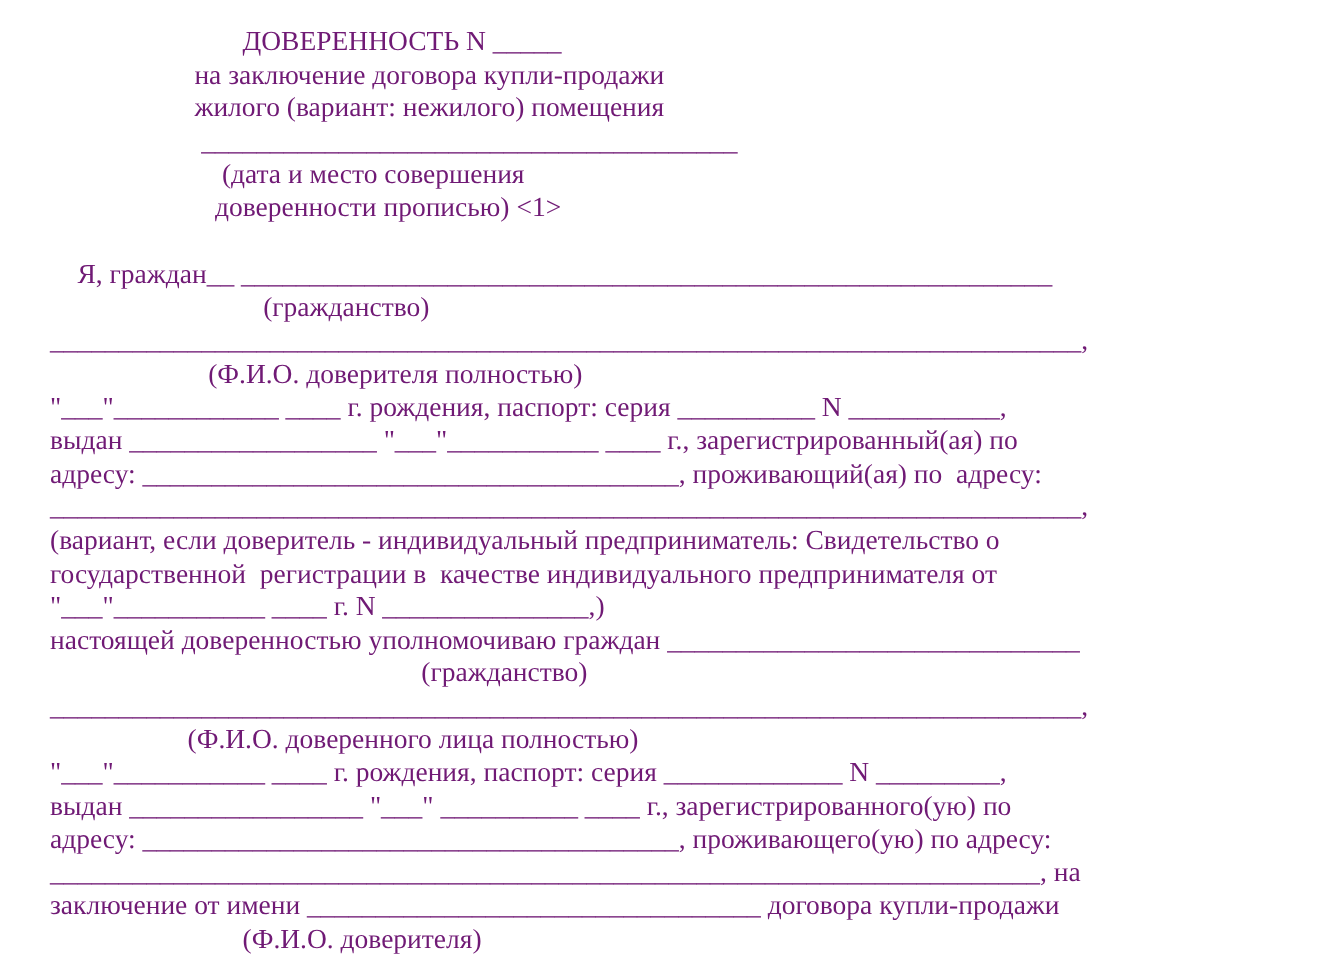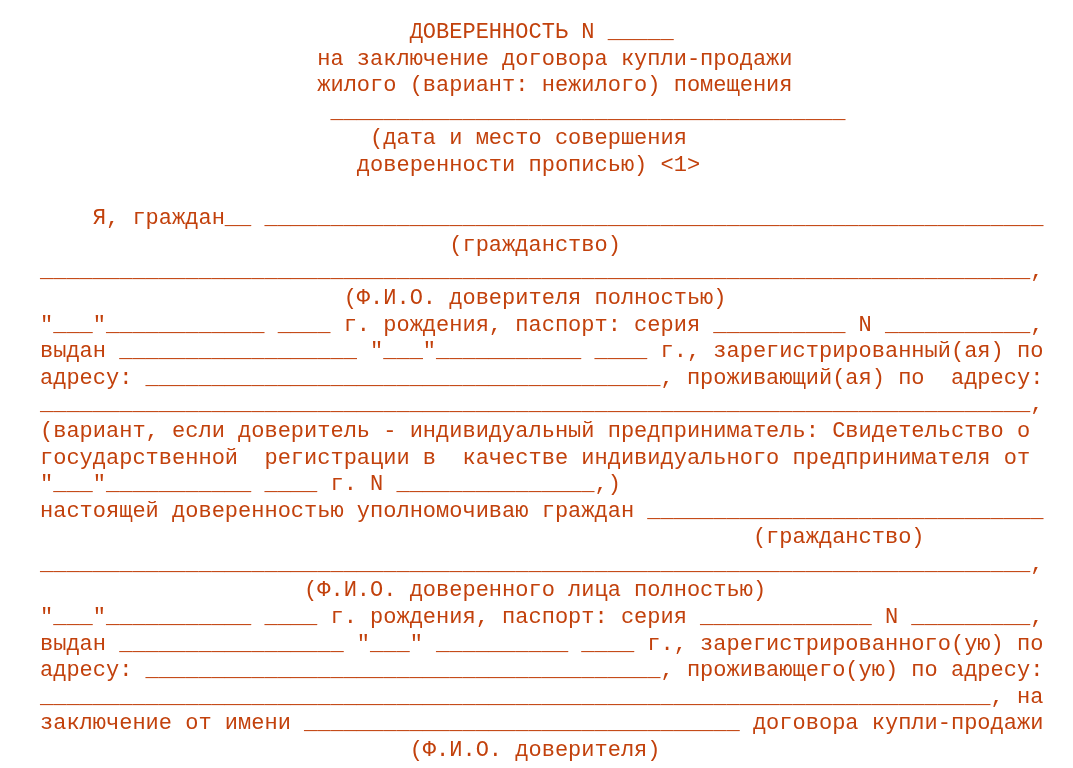--- a/index.html
+++ b/index.html
@@ -11,24 +11,24 @@
     position: relative;
     width: 1073px;
     height: 768px;
     background: #ffffff;
     overflow: hidden;
   }
   .doc {
     position: absolute;
     top: 20px;
     left: 40px;
-    font-family: Liberation Mono, monospace;
+    font-family: Liberation Serif, serif;
     font-size: 22px;
     line-height: 26.6px;
-    color: #c2410c;
+    color: #701a75;
     white-space: pre;
     letter-spacing: 0;
   }
   .doc .line {
     white-space: pre;
     height: 26.6px;
   }
 </style>
 </head>
 <body>

